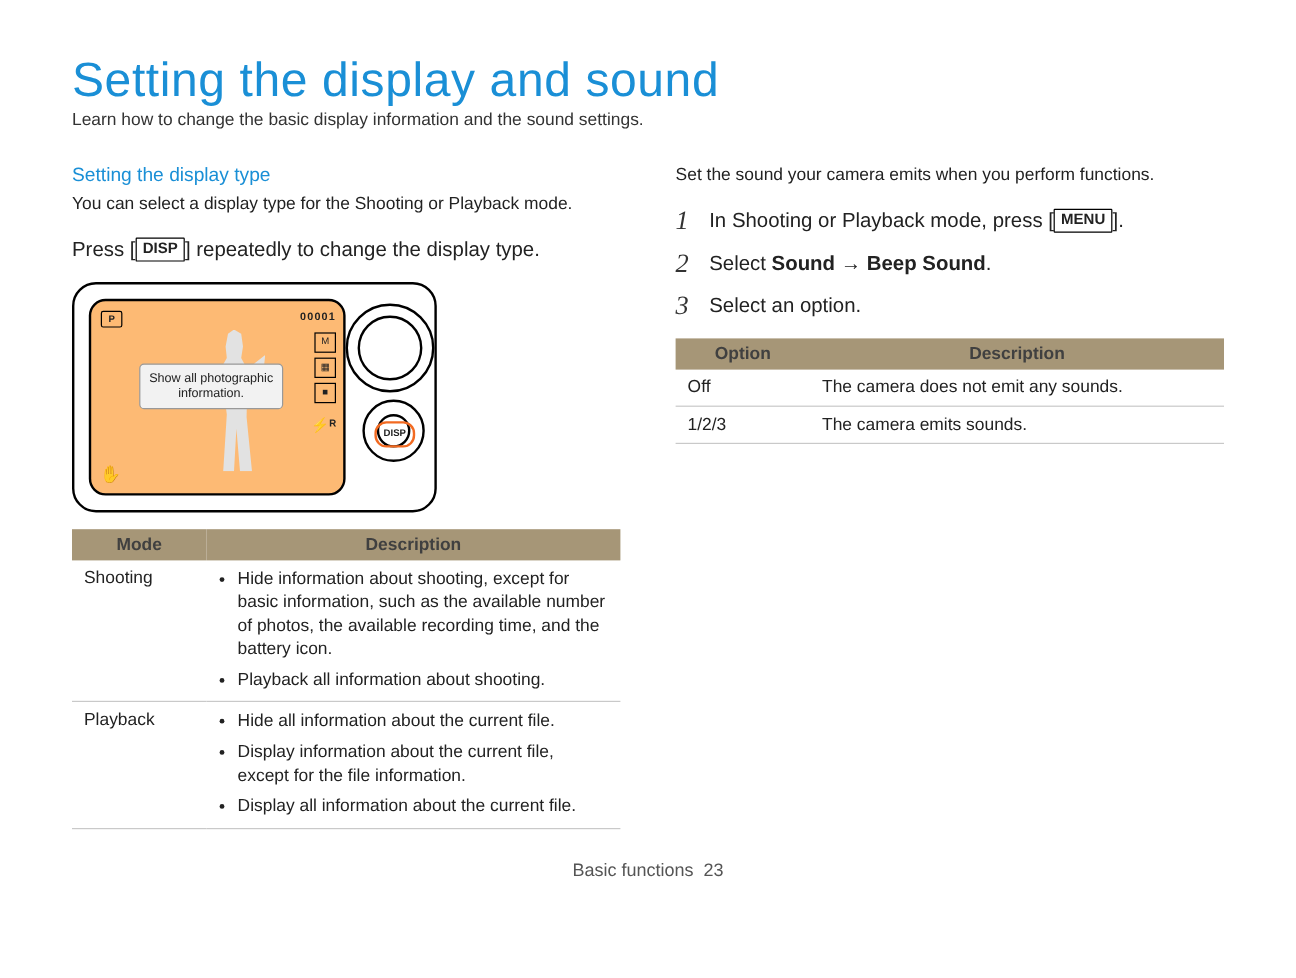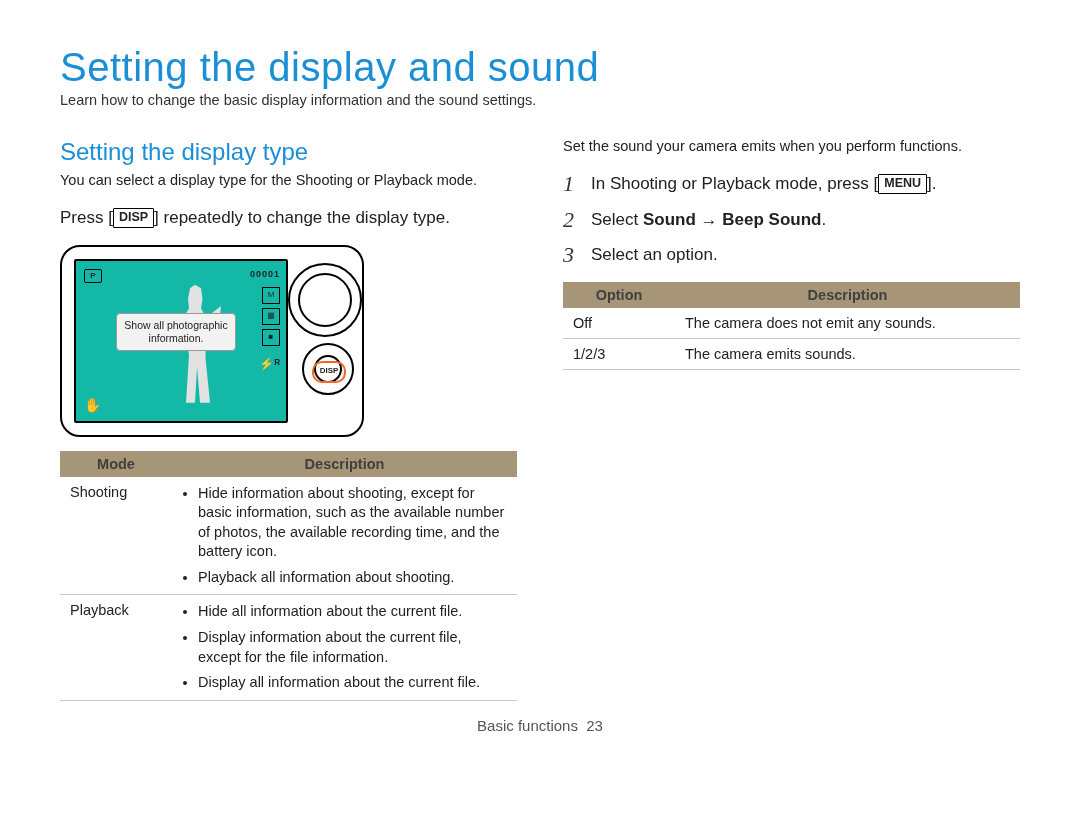--- a/index.html
+++ b/index.html
@@ -1,21 +1,21 @@
 <!DOCTYPE html>
 <html><head>
 <meta charset="utf-8">
 <style>
   html,body{margin:0;padding:0;background:#fff;font-family:Arial,Helvetica,sans-serif;color:#222;}
   .page{width:1080px;height:758px;box-sizing:border-box;padding:45px 60px 30px 60px;position:relative;}
   .page-title{color:#1a8fd6;font-size:40px;font-weight:400;letter-spacing:0.5px;margin-bottom:2px;font-family:"Arial Narrow",Arial,sans-serif;font-stretch:condensed;}
   .page-sub{font-size:14.5px;color:#333;margin-bottom:30px;}
   .columns{display:flex;gap:46px;}
   .col{flex:1;min-width:0;}
-  .section-title{color:#1a8fd6;font-size:24px;font-weight:400;margin-bottom:6px;font-family:"Arial Narrow",Arial,sans-serif;font-stretch:condensed;}
+  .section-title{color:#1a8fd6;font-size:16px;font-weight:400;margin-bottom:6px;font-family:"Arial Narrow",Arial,sans-serif;font-stretch:condensed;}
   .section-lede{font-size:14.5px;margin-bottom:18px;}
   .instr{font-size:17px;margin-bottom:14px;line-height:1.45;}
   .keycap{display:inline-block;border:1.6px solid #000;border-radius:1px;padding:0 5px;font-size:12.5px;font-weight:700;line-height:1.4;vertical-align:2px;}
   .steps li{font-size:17px;margin-bottom:11px;line-height:1.45;}
   ol.steps{list-style:none;padding:0;margin:0;counter-reset:step;}
   ol.steps li{position:relative;padding-left:28px;}
   ol.steps li::before{counter-increment:step;content:counter(step);position:absolute;left:0;top:-4px;font-family:Georgia,"Times New Roman",serif;font-style:italic;font-size:22px;color:#333;}
   strong.b{font-weight:700;}
   .tbl{width:100%;border-collapse:collapse;font-size:14.5px;}
   .tbl th{background:#a69677;color:#404040;font-weight:700;text-align:center;padding:5px 10px;}
@@ -23,21 +23,21 @@
   .tbl td:first-child{font-weight:400;width:92px;}
   .bullets{list-style:disc;padding-left:16px;margin:0;}
   .bullets li{margin-bottom:6px;line-height:1.35;font-weight:400;}
   .bullets li:last-child{margin-bottom:0;}
   
   .camera-wrap{width:300px;margin-bottom:18px;}
   .camera{position:relative;width:300px;height:188px;}
   .cam-body{position:absolute;left:0;top:0;width:300px;height:188px;border:2px solid #000;border-radius:20px;background:#fff;}
   .cam-lens{position:absolute;right:-2px;top:18px;width:70px;height:70px;border:2px solid #000;border-radius:50%;background:#fff;}
   .cam-lens-in{position:absolute;right:8px;top:28px;width:50px;height:50px;border:2px solid #000;border-radius:50%;background:#fff;}
-  .cam-screen{position:absolute;left:14px;top:14px;width:210px;height:160px;border:2px solid #000;border-radius:2px;background:#14b8a6;}
+  .cam-screen{position:absolute;left:14px;top:14px;width:210px;height:160px;border:2px solid #000;border-radius:14px;background:#fdba74;}
   .osd-top-left{position:absolute;left:8px;top:8px;width:16px;height:12px;border:1.5px solid #000;border-radius:2px;font-size:8px;text-align:center;line-height:12px;}
   .osd-top-left::after{content:"P";font-weight:700;}
   .osd-top-right{position:absolute;right:6px;top:8px;font-size:9px;font-weight:700;letter-spacing:1px;}
   .osd-boxcol{position:absolute;right:6px;top:26px;width:18px;}
   .osd-box{height:15px;border:1.3px solid #000;margin-bottom:4px;font-size:8px;line-height:14px;text-align:center;}
   .osd-flash{position:absolute;right:6px;top:96px;font-size:12px;font-weight:700;}
   .osd-bl{position:absolute;left:8px;bottom:8px;font-size:14px;}
   .callout{position:absolute;left:40px;top:52px;width:110px;border:1px solid #999;border-radius:4px;background:#f2f2f2;font-size:10.5px;text-align:center;padding:5px 4px;line-height:1.25;}
   .silhouette{position:absolute;left:95px;top:24px;width:50px;height:118px;background:#e2e2e2;clip-path:polygon(48% 0%,60% 3%,63% 12%,60% 20%,70% 28%,100% 18%,98% 26%,70% 42%,69% 62%,78% 100%,58% 100%,52% 70%,48% 100%,30% 100%,36% 60%,30% 40%,10% 50%,6% 42%,28% 26%,36% 20%,34% 12%,38% 3%);}
   .disp-btn{position:absolute;right:14px;top:116px;width:30px;height:18px;border:2.2px solid #f26a21;border-radius:10px;text-align:center;font-size:8px;font-weight:700;line-height:16px;}

